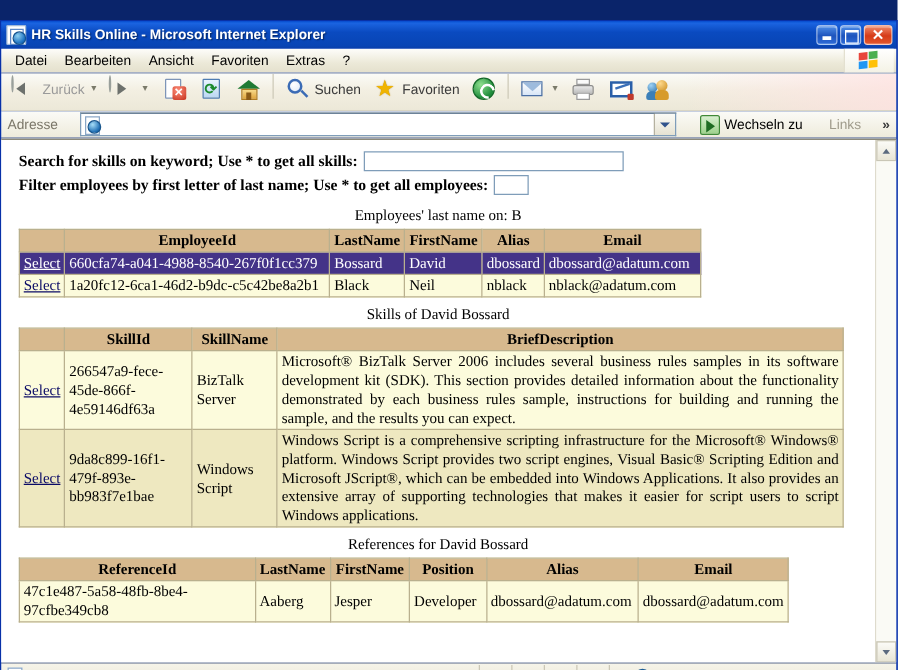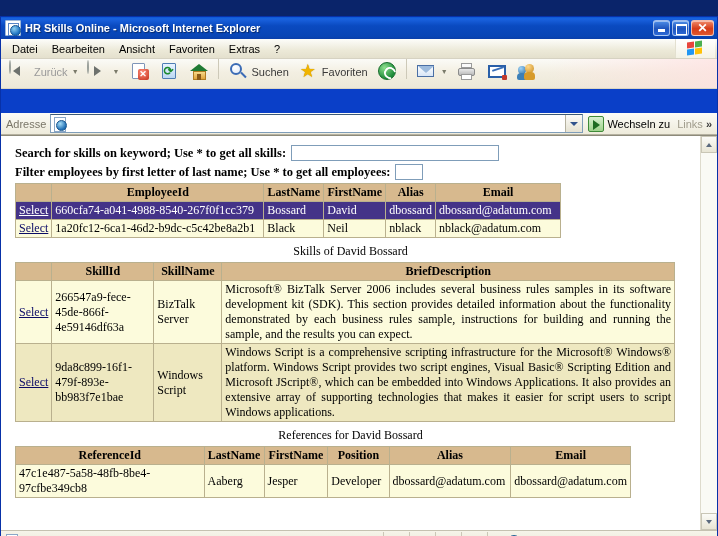--- a/index.html
+++ b/index.html
@@ -186,22 +186,21 @@
     background:#3c7fb8;}
   .ic-people .b2{ position:absolute; left:8px; top:11px; width:11px; height:8px; border-radius:4px 4px 2px 2px;
     background:#d79b2b;}
 
   
   #addressbar {
     height: 22px; flex:0 0 22px;
     background: linear-gradient(180deg,#fbfbf7,#eeebdb);
     display:flex; align-items:center; padding: 0 2px 0 5px;
     border-bottom:1px solid #b5b1a0;
-    gap:1px;
-    margin-top:24px;
+    gap:15px;
   }
   #addr-label { color:#7a7668; font-size:11px; padding-right:3px; }
   #addr-field {
     flex:1 1 auto; height:19px; background:#fff;
     border:1px solid #7f9db9; border-top-color:#3c5a77;
     display:flex; align-items:center; padding-left:2px; gap:3px;
     position:relative;
   }
   .ie-mini { width:15px; height:14px; position:relative; flex:0 0 15px; }
   .ie-mini::before{ content:""; position:absolute; left:1px; top:0; width:10px; height:13px;
@@ -442,20 +441,21 @@
       <div class="filter-line">
         <span class="filter-label">Search for skills on keyword; Use * to get all skills:</span>
         <span class="txtbox big"></span>
       </div>
 
       <div class="filter-line">
         <span class="filter-label">Filter employees by first letter of last name; Use * to get all employees:</span>
         <span class="txtbox small"></span>
       </div>
 
+      <div class="caption">Employees' last name on: B</div>
 
       <table class="grid" style="width:546px;">
         <tbody>
             <tr>
           <th style="width:36px;"></th>
           <th style="width:212px;">EmployeeId</th>
           <th style="width:60px;">LastName</th>
           <th style="width:62px;">FirstName</th>
           <th style="width:48px;">Alias</th>
           <th>Email</th>

